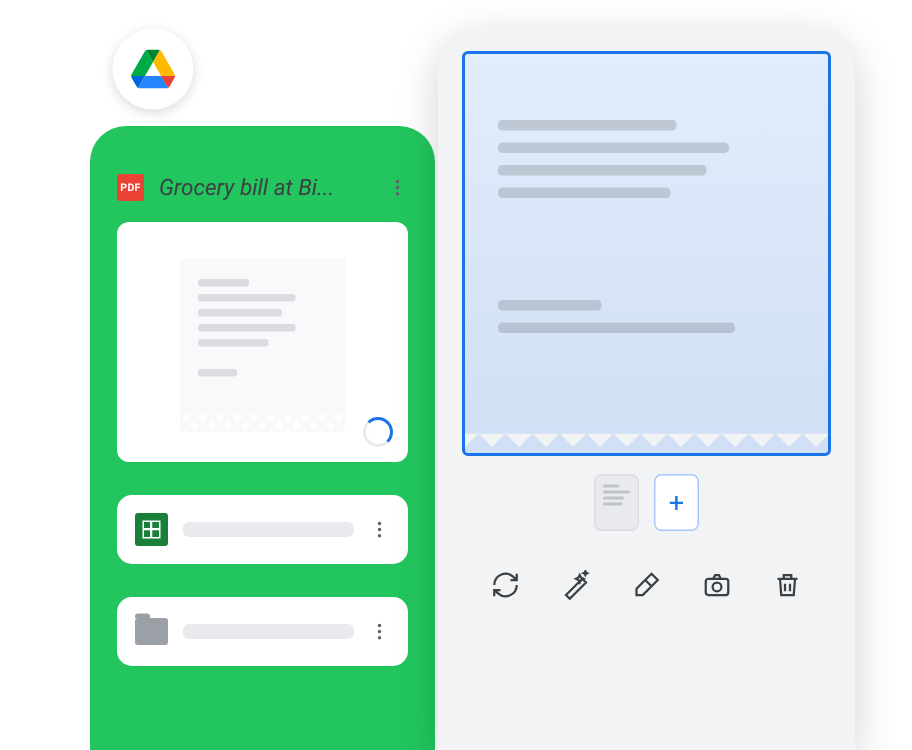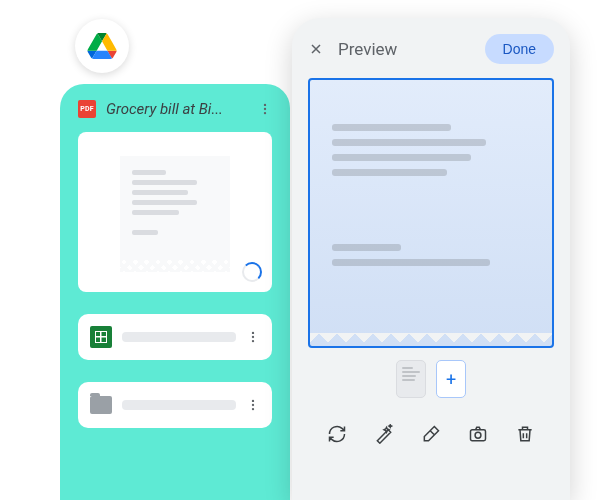--- a/index.html
+++ b/index.html
@@ -26,23 +26,23 @@
       align-items: center;
       justify-content: center;
     }
 
     
     .left-panel {
       position: absolute;
       left: 60px;
       top: 84px;
       width: 230px;
-      background: #5eead4;
+      background: #22c55e;
       border-radius: 24px 24px 0 0;
-      padding: 16px 18px 0 18px;
+      padding: 32px 18px 0 18px;
       height: 416px;
     }
     .file-header {
       display: flex;
       align-items: center;
       gap: 10px;
       margin-bottom: 14px;
     }
     .file-title {
       flex: 1;
@@ -292,27 +292,20 @@
     <div class="placeholder"></div>
     <svg class="more-icon" width="14" height="14" viewBox="0 0 24 24">
         <circle cx="12" cy="5" r="2" fill="currentColor"></circle>
         <circle cx="12" cy="12" r="2" fill="currentColor"></circle>
         <circle cx="12" cy="19" r="2" fill="currentColor"></circle>
       </svg>
   </div>
 </div>
 
 <div class="right-panel">
-  <div class="rp-header">
-    <svg width="16" height="16" viewBox="0 0 24 24" fill="none" stroke="#5f6368" stroke-width="2.2">
-        <path d="M18 6L6 18M6 6l12 12"></path>
-      </svg>
-    <div class="rp-title">Preview</div>
-    <button class="done-btn">Done</button>
-  </div>
 
   <div class="scan-preview">
     <div class="scan-line w60"></div>
     <div class="scan-line" style="width:78%"></div>
     <div class="scan-line" style="width:70%"></div>
     <div class="scan-line" style="width:58%"></div>
     <div style="height:60px"></div>
     <div class="scan-line" style="width:35%"></div>
     <div class="scan-line" style="width:80%"></div>
     <div class="zig"></div>

